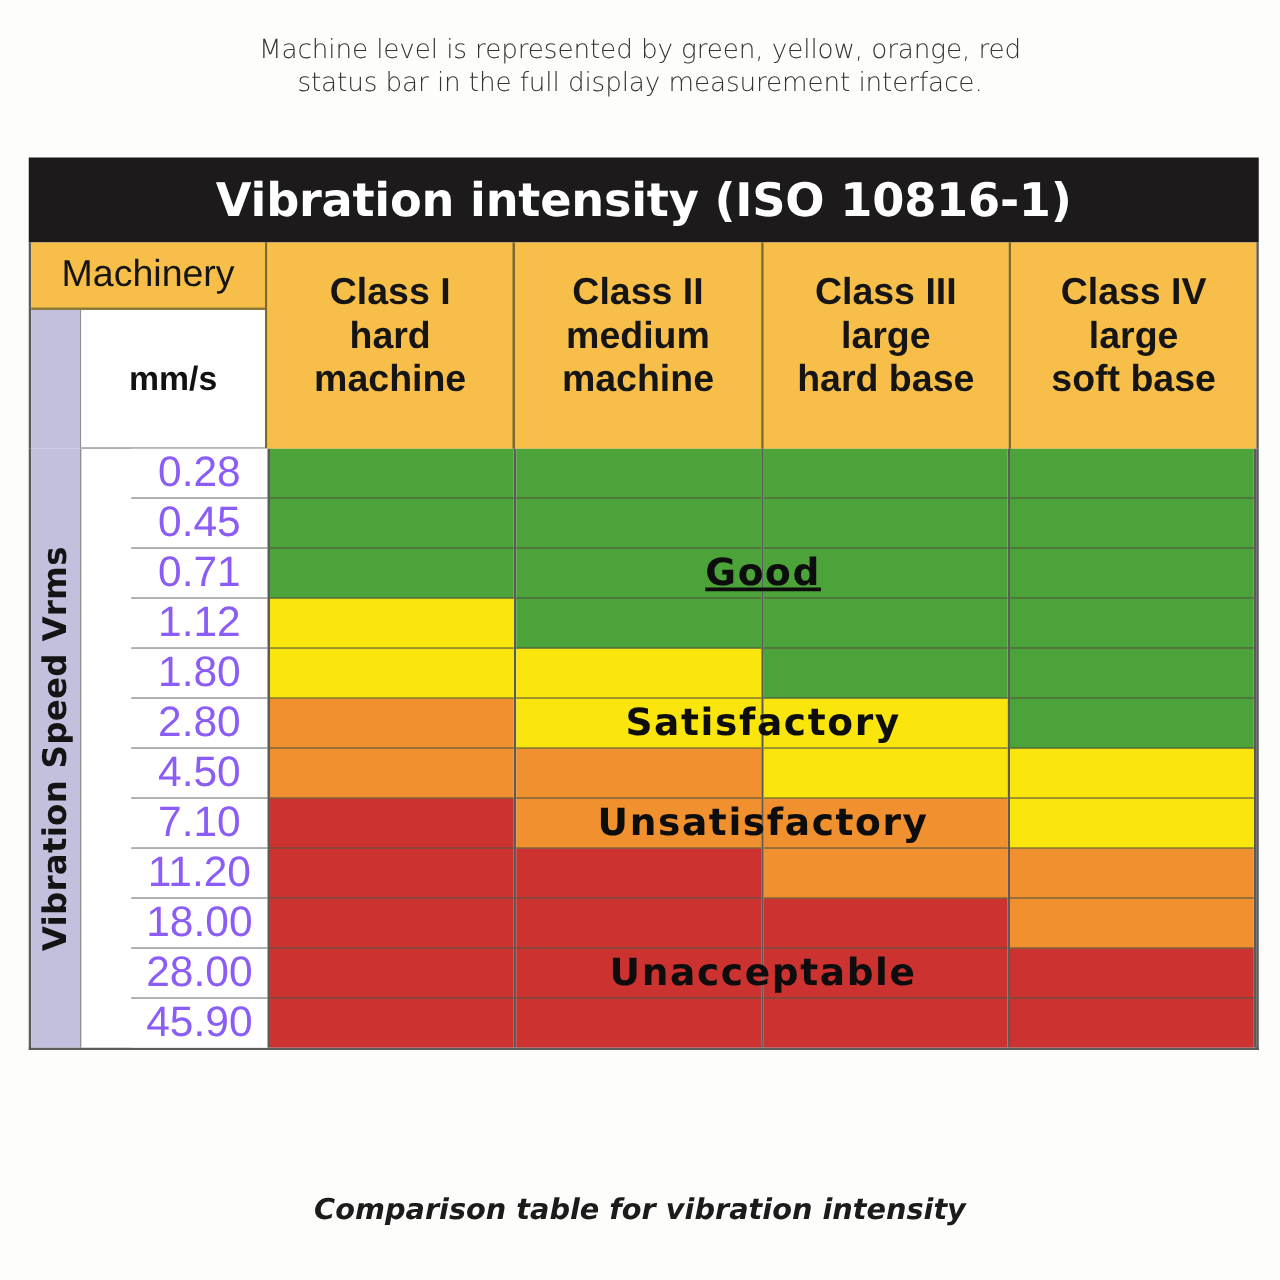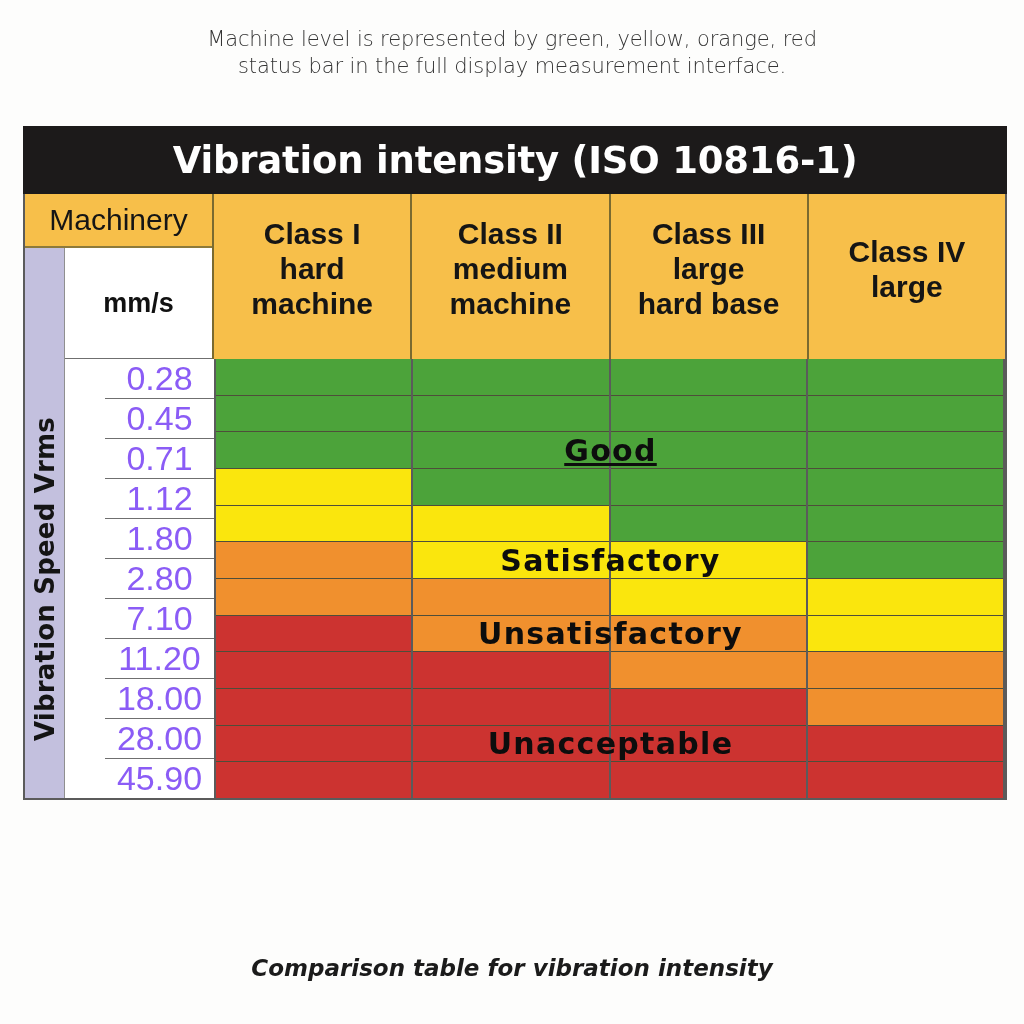--- a/index.html
+++ b/index.html
@@ -259,35 +259,37 @@
             <span>machine</span>
           </div>
           <div class="hdr-class">
             <span>Class III</span>
             <span>large</span>
             <span>hard base</span>
           </div>
           <div class="hdr-class">
             <span>Class IV</span>
             <span>large</span>
+            <span>soft base</span>
           </div>
         </div>
     </div>
 
     <div class="body-area">
       <div class="axis-col">
         <div class="axis-label">Vibration Speed Vrms</div>
       </div>
       <div class="value-col" id="value-col">
           <div class="value-cell">0.28</div>
           <div class="value-cell">0.45</div>
           <div class="value-cell">0.71</div>
           <div class="value-cell">1.12</div>
           <div class="value-cell">1.80</div>
           <div class="value-cell">2.80</div>
+          <div class="value-cell">4.50</div>
           <div class="value-cell">7.10</div>
           <div class="value-cell">11.20</div>
           <div class="value-cell">18.00</div>
           <div class="value-cell">28.00</div>
           <div class="value-cell">45.90</div>
         </div>
       <div class="grid-cols" id="grid-cols">
           <div class="grid-col">
             <div class="grid-cell" style="background: rgb(76, 163, 58);"></div>
             <div class="grid-cell" style="background: rgb(76, 163, 58);"></div>

